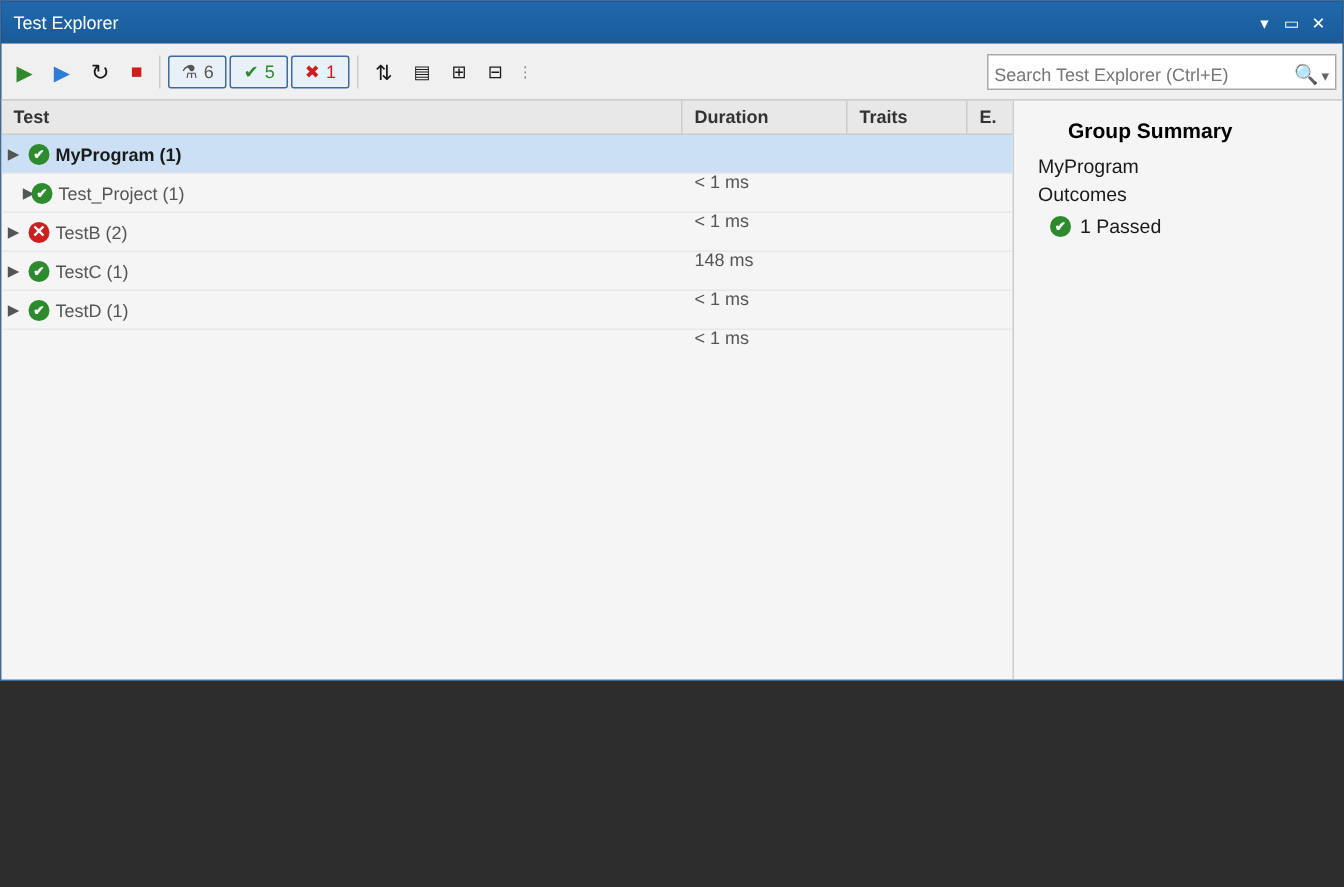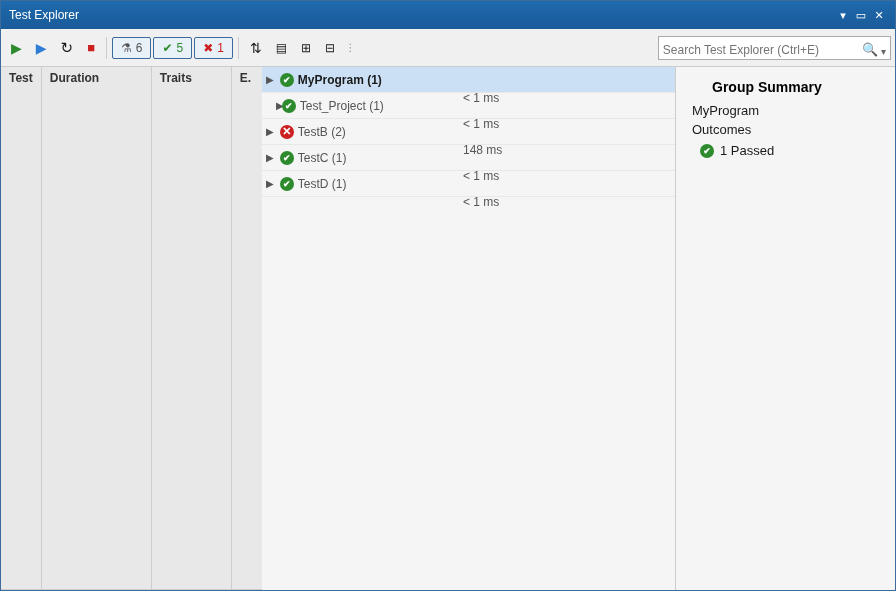--- a/index.html
+++ b/index.html
@@ -1,18 +1,18 @@
 <!DOCTYPE html>
 <html><head>
   <meta charset="utf-8">
   <style>
     * { box-sizing: border-box; margin: 0; padding: 0; }
     body { font-family: 'Segoe UI', Arial, sans-serif; font-size: 13px; background: #2d2d2d; }
 
-    .window { width: 896px; height: 591px; display: flex; flex-direction: column; border: 1px solid #3c6b9e; }
+    .window { width: 896px; height: 454px; display: flex; flex-direction: column; border: 1px solid #3c6b9e; }
 
     .title-bar {
       background: linear-gradient(to bottom, #1e6aad, #1a5a99);
       color: white;
       padding: 4px 8px;
       display: flex;
       align-items: center;
       justify-content: space-between;
       height: 28px;
       flex-shrink: 0;
@@ -57,21 +57,21 @@
       border: 1px solid #aaa; background: white; padding: 2px 4px;
       height: 24px;
     }
     .search-input {
       border: none; outline: none; font-size: 12px; color: #555;
       width: 200px; background: transparent;
     }
 
     .main-content { display: flex; flex: 1; overflow: hidden; background: #f5f5f5; }
 
-    .test-list-pane { flex: 1; display: flex; overflow: hidden; }
+    .test-list-pane { flex: 1; display: flex; flex-direction: column; overflow: hidden; }
 
     .column-headers {
       display: flex; background: #e8e8e8; border-bottom: 1px solid #ccc;
       font-size: 12px; color: #333; font-weight: 600; flex-shrink: 0;
     }
     .col-test { flex: 1; padding: 4px 8px; border-right: 1px solid #ccc; }
     .col-duration { width: 110px; padding: 4px 8px; border-right: 1px solid #ccc; }
     .col-traits { width: 80px; padding: 4px 8px; border-right: 1px solid #ccc; }
     .col-e { width: 30px; padding: 4px 8px; }
 

